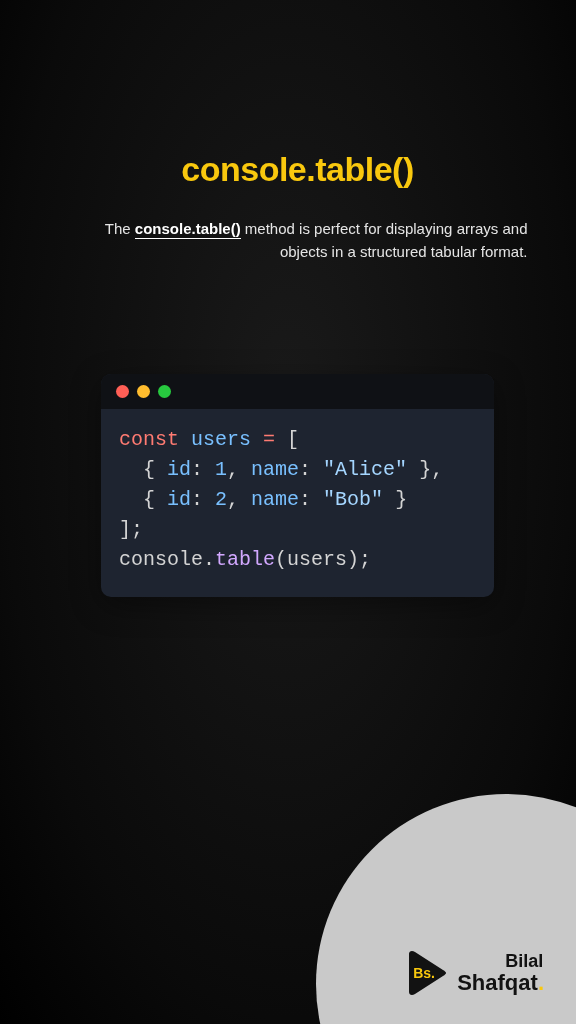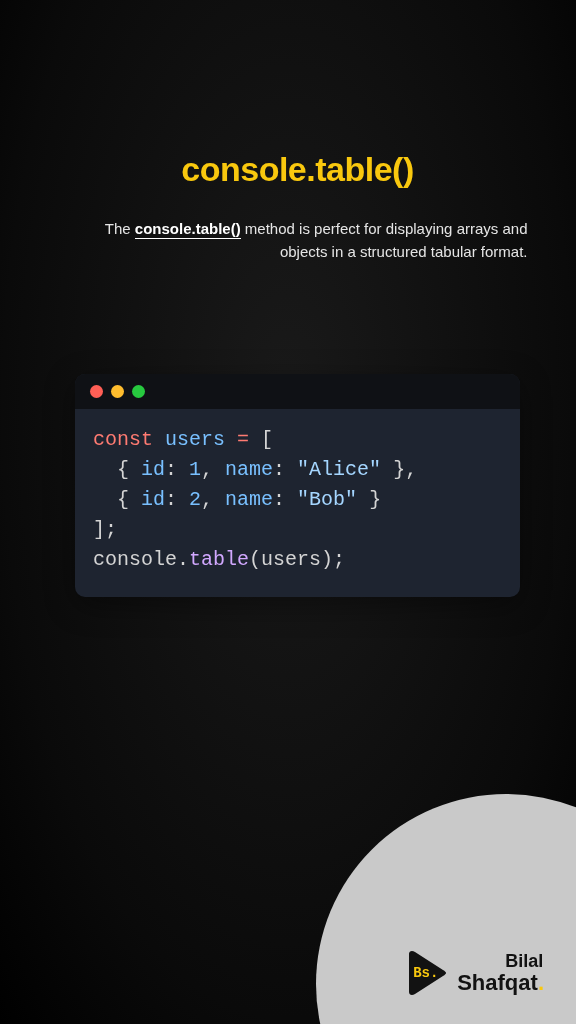--- a/index.html
+++ b/index.html
@@ -49,21 +49,21 @@
     margin-bottom: 60px;
     font-weight: 300;
   }
   .tip .emph {
     font-weight: 700;
     color: #fff;
     border-bottom: 1px solid #fff;
     padding-bottom: 1px;
   }
   .code-window {
-    width: 445px;
+    width: 393px;
     background: #1e2430;
     border-radius: 10px;
     overflow: hidden;
     box-shadow: 0 8px 30px rgba(0,0,0,0.4);
   }
   .window-bar {
     background: #0f1115;
     padding: 11px 15px;
     display: flex;
     gap: 8px;
@@ -111,21 +111,20 @@
     align-items: center;
     gap: 8px;
   }
   .logo-badge {
     position: relative;
     width: 46px;
     height: 46px;
     display: flex;
     align-items: center;
     justify-content: center;
-    font-family: Liberation Mono, monospace;
   }
   .logo-badge svg { display:block; }
   .logo-bs {
     position: absolute;
     color: #f9c80e;
     font-weight: 800;
     font-size: 14px;
     left: 10px;
   }
   .logo-text {

